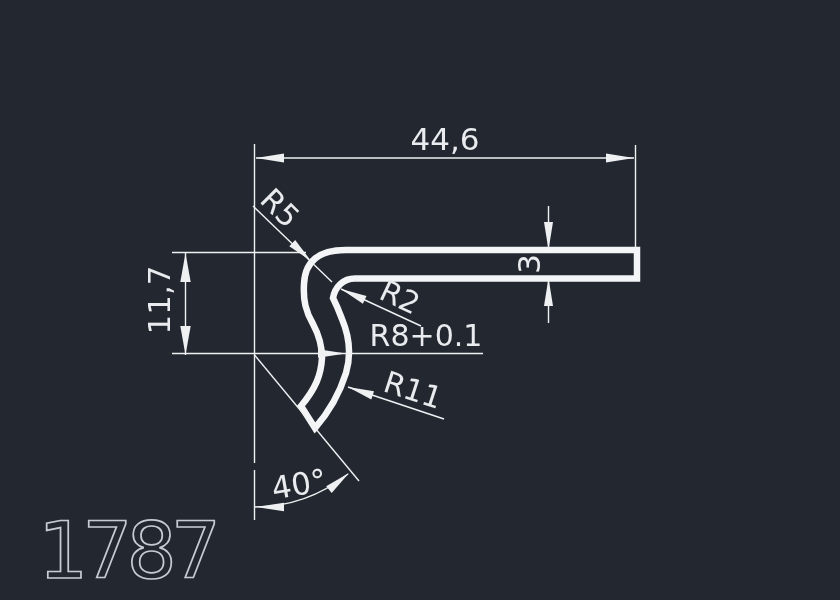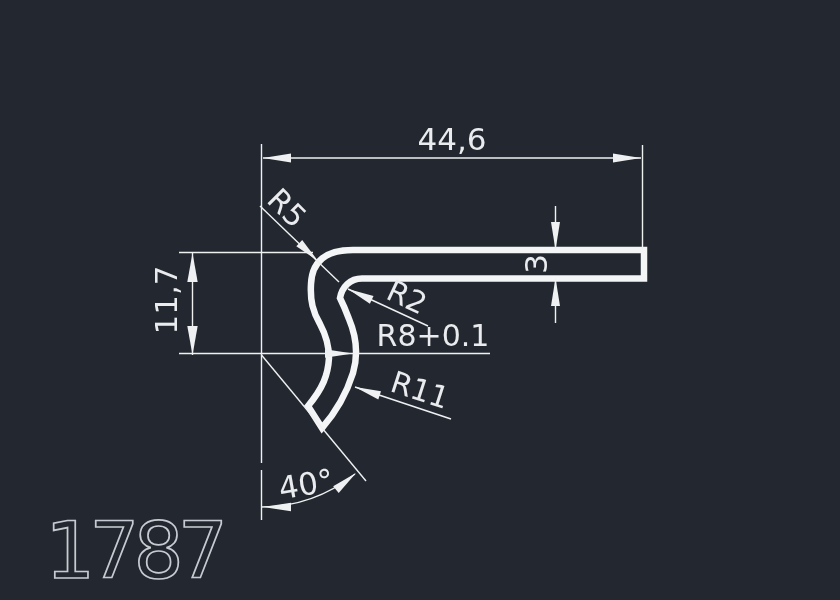--- a/index.html
+++ b/index.html
@@ -8,21 +8,20 @@
     width: 840px;
     height: 600px;
     background: #232830;
     overflow: hidden;
     font-family: "DejaVu Sans", sans-serif;
   }
   .canvas-wrap {
     position: relative;
     width: 672px;
     height: 600px;
-    padding-left: 7px;
   }
   svg { display: block; }
   .thin {
     stroke: #eef0f2;
     stroke-width: 1.4;
     fill: none;
   }
   .profile {
     stroke: #f4f5f6;
     stroke-width: 6.5;

